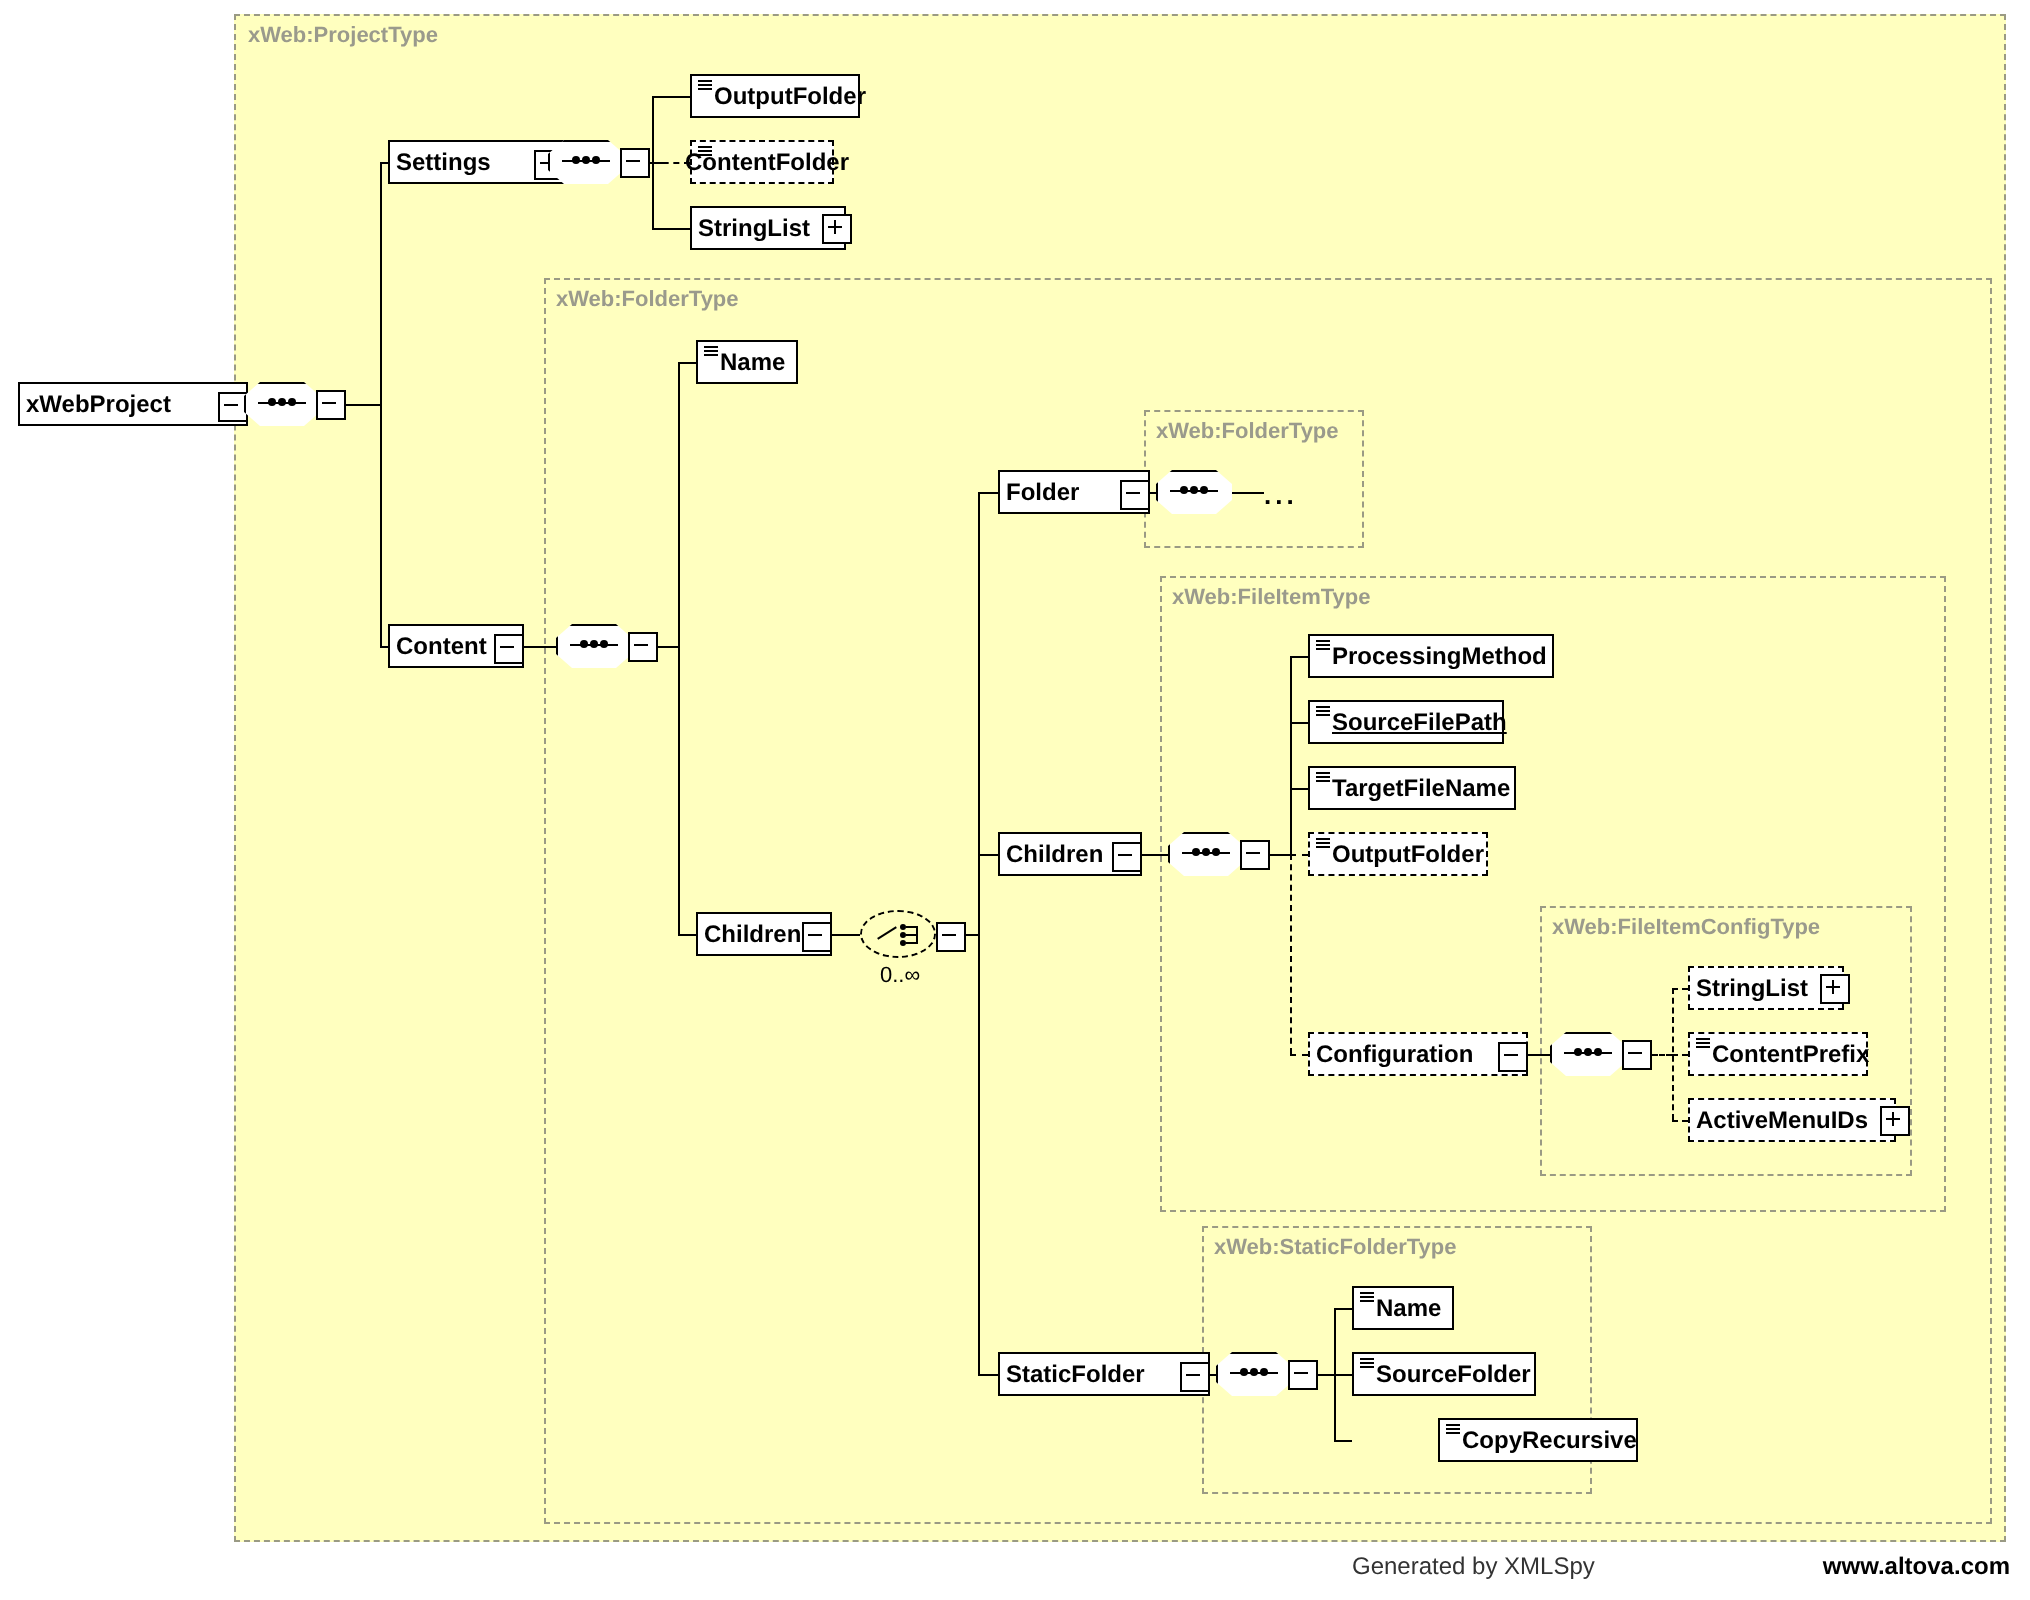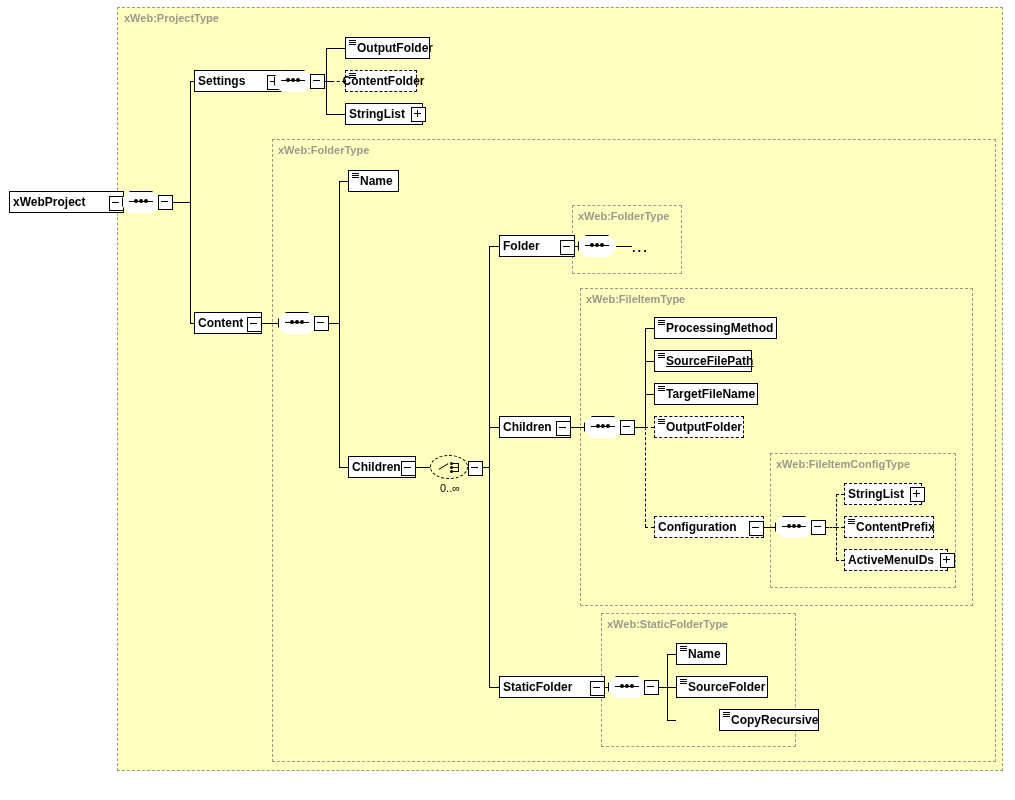--- a/index.html
+++ b/index.html
@@ -426,14 +426,18 @@
     <div class="node hasicon" style="position:relative;width:100px;">
       <span class="eicon">
           <i></i>
           <i></i>
           <i></i>
         </span>
       <span class="lbl">CopyRecursive</span>
     </div>
   </div>
 
+  <div class="footer">
+    <div class="foot-gen">Generated by XMLSpy</div>
+    <div class="foot-url">www.altova.com</div>
+  </div>
 
 </div>
 
 </body></html>

